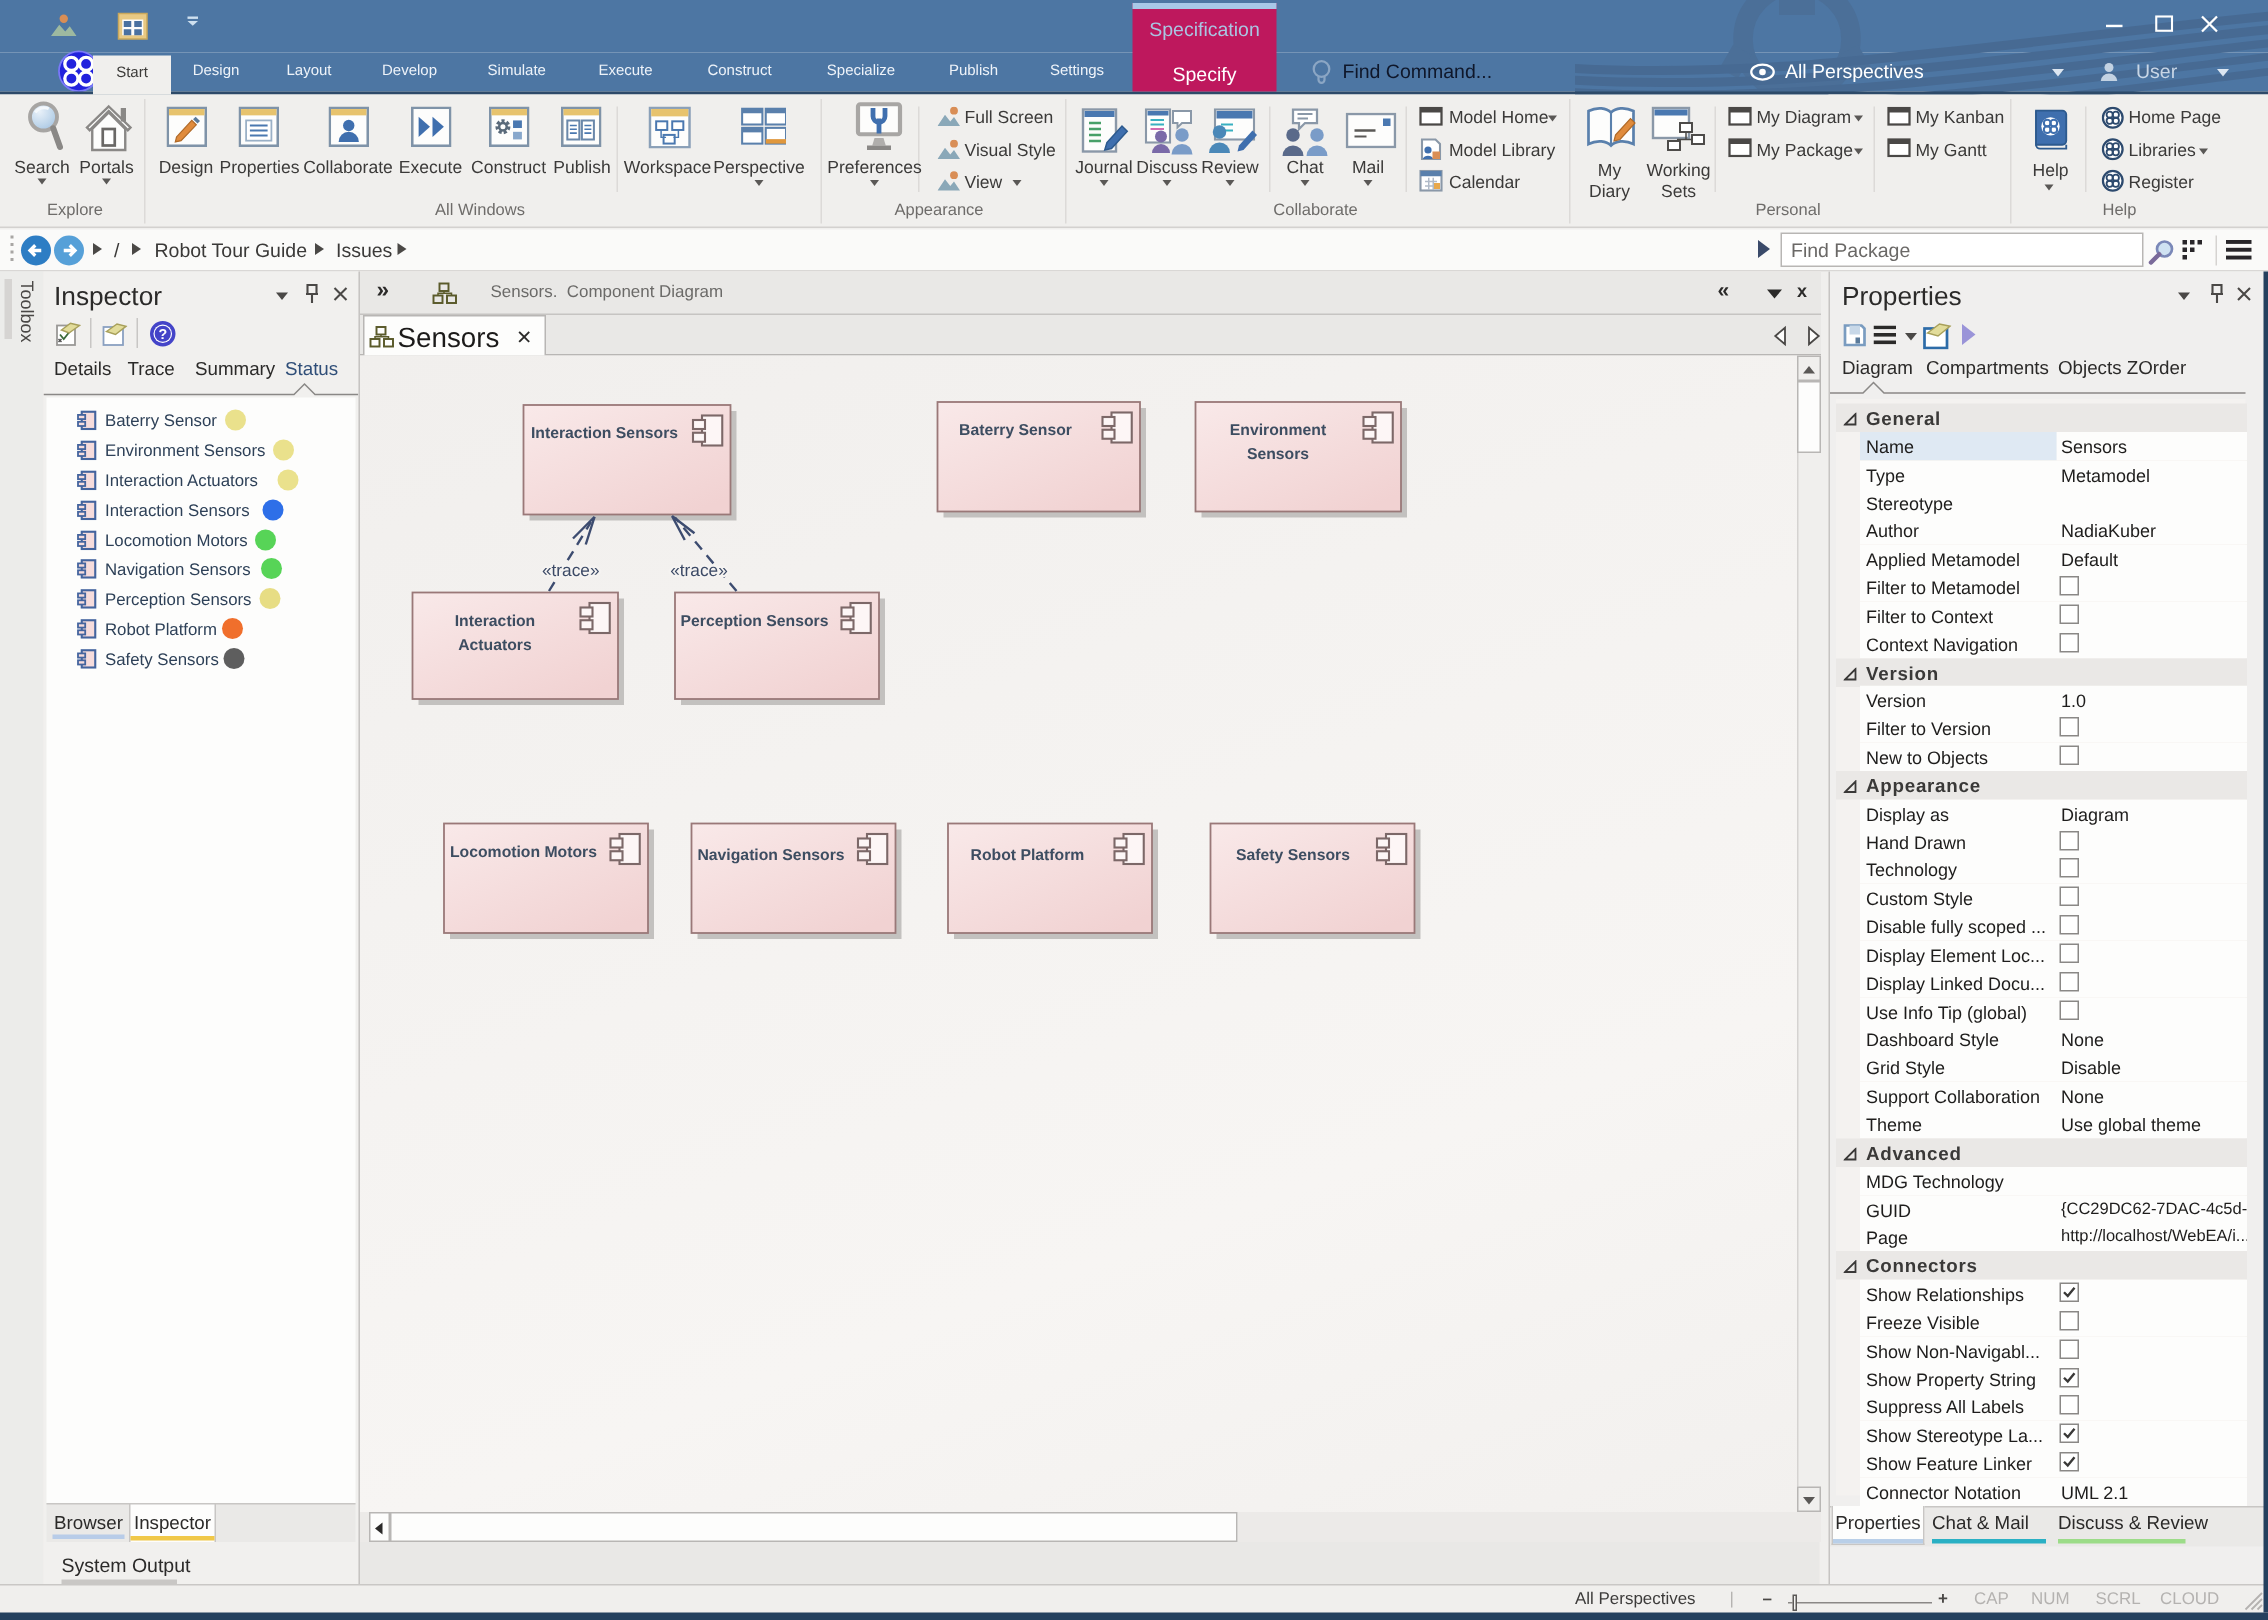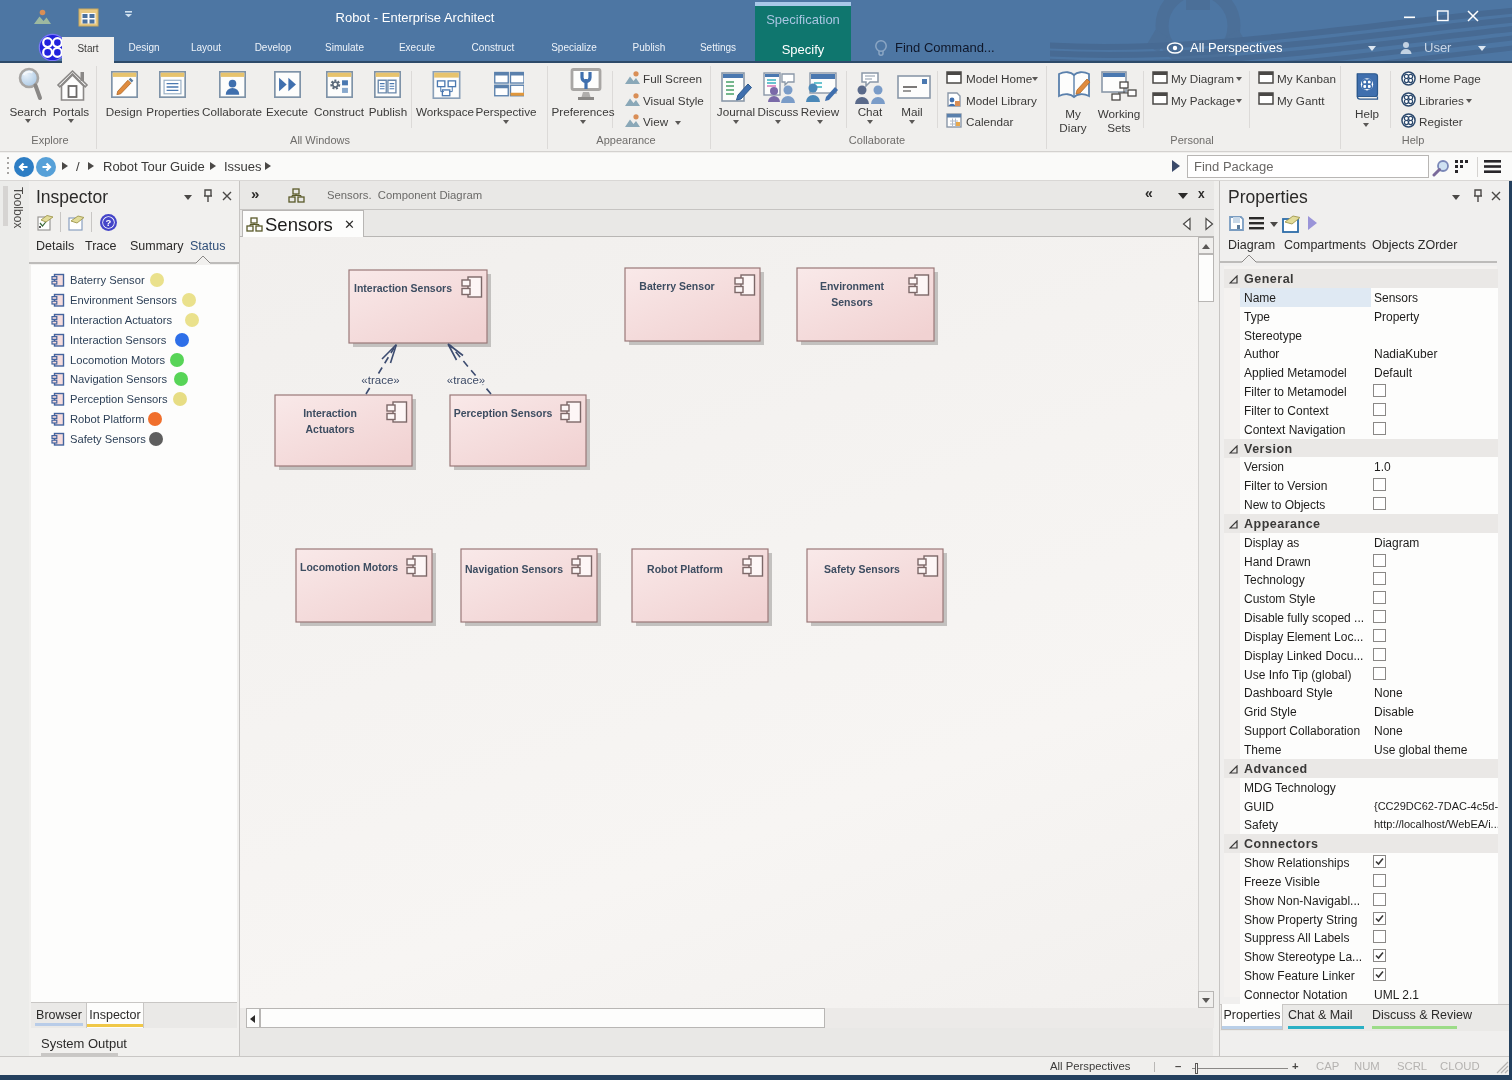--- a/index.html
+++ b/index.html
@@ -4,21 +4,21 @@
   * { margin:0; padding:0; box-sizing:border-box; }
   html,body { width:1512px; height:1080px; overflow:hidden; }
   body { font-family:"Liberation Sans", sans-serif; position:relative; background:#f0efed; }
   .abs { position:absolute; }
   
   #titlebar { left:0; top:0; width:1512px; height:35px; background:#4d76a3; }
   #tabrow { left:0; top:35px; width:1512px; height:26px; background:#4d76a3; }
   #darkline { left:0; top:61px; width:1512px; height:2px; background:#2d4a69; }
   .ttab { position:absolute; top:0; height:26px; z-index:2; line-height:26px; color:#eef3f9; font-size:10px; text-align:center; }
   #starttab { background:#f0efed; color:#3c3b39; }
-  #spectab { position:absolute; left:755px; top:2px; width:96px; height:59px; background:#0f766e; }
+  #spectab { position:absolute; left:755px; top:2px; width:96px; height:59px; background:#be185d; }
   #spectab .topband { position:absolute; left:0; top:0; width:100%; height:4px; background:#a8c8e8; }
   #spectab .l1 { position:absolute; width:100%; top:10px; text-align:center; color:#a9c5e2; font-size:13px; }
   #spectab .l2 { position:absolute; width:100%; top:40px; text-align:center; color:#ffffff; font-size:13px; }
   
   #ribbon { left:0; top:63px; width:1512px; height:89px; background:#f0efed; border-bottom:1px solid #d3d1cf; }
   .glabel { position:absolute; top:71px; font-size:11px; color:#6e6c6a; transform:translateX(-50%); }
   .gsep { position:absolute; top:3px; height:83px; width:1px; background:#dcdad8; }
   .rlabel { position:absolute; font-size:11.7px; color:#3b3a39; white-space:nowrap; transform:translateX(-50%); }
   .abs > .caret { display:block; } .caret { display:inline-block; width:0; height:0; border-left:3.5px solid transparent; border-right:3.5px solid transparent; border-top:4px solid #5a5856; vertical-align:middle; }
   .rowitem { position:absolute; font-size:11.7px; color:#3b3a39; white-space:nowrap; }
@@ -49,21 +49,20 @@
     <path d="M1,16 L6.5,8.5 L10.5,13 L13.5,9.5 L18,16 Z" fill="#9db9a0"></path>
     <rect x="46" y="1" width="19" height="17" fill="#e8c983" stroke="#c9a85c" stroke-width="1"></rect>
     <rect x="48.5" y="5" width="14" height="10.5" fill="#fdfdfb"></rect>
     <rect x="49.5" y="6" width="5" height="4" fill="#4a71a0"></rect>
     <rect x="56.5" y="6" width="5" height="4" fill="#4a71a0"></rect>
     <rect x="49.5" y="11.5" width="5" height="4" fill="#4a71a0"></rect>
     <rect x="56.5" y="11.5" width="5" height="4" fill="#4a71a0"></rect>
     <path d="M92,6 h7 l-3.5,3.2 Z" fill="#cfe0ef"></path>
     <rect x="92" y="3" width="7" height="1.6" fill="#cfe0ef"></rect>
   </svg>
-  <div class="abs" style="left:0;top:0;width:830px;height:35px;line-height:35px;text-align:center;color:#ffffff;font-size:13px;">Robot - Enterprise Architect</div>
 
 </div>
 <div class="abs" id="tabrow">
   <svg class="abs" style="left:1050px;top:-35px" width="462" height="96" viewBox="0 0 462 96">
     <circle cx="148" cy="26" r="36" fill="none" stroke="#4b6f98" stroke-width="13"></circle>
     <rect x="100" y="32" width="14" height="18" fill="#4b6f98" transform="rotate(30 107 41)"></rect>
     <rect x="180" y="32" width="14" height="18" fill="#4b6f98" transform="rotate(-30 187 41)"></rect>
     <rect x="136" y="-2" width="24" height="12" fill="#4b6f98"></rect>
     <g fill="none" stroke="#476a93">
       <path d="M-10,45 C 140,55 300,26 470,10" stroke-width="6"></path>
@@ -744,21 +743,21 @@
     </div>
   <div class="prow" style="top:107px">
       <span style="position:absolute;left:143px;top:0;width:134px;height:19px;background:#fdfdfc;"></span>
       <span style="position:absolute;left:12px;top:0;width:131px;height:19px;background:#dfe9f3;"></span>
       <span class="lab">Name</span>
       <span class="val">Sensors</span>
     </div>
   <div class="prow" style="top:126px">
       <span style="position:absolute;left:12px;top:0;width:265px;height:19px;background:#fdfdfc;"></span>
       <span class="lab">Type</span>
-      <span class="val">Property</span>
+      <span class="val">Metamodel</span>
     </div>
   <div class="prow" style="top:145px">
       <span style="position:absolute;left:12px;top:0;width:265px;height:19px;background:#fdfdfc;"></span>
       <span class="lab">Stereotype</span>
       <span class="val"></span>
     </div>
   <div class="prow" style="top:163px">
       <span style="position:absolute;left:12px;top:0;width:265px;height:19px;background:#fdfdfc;"></span>
       <span class="lab">Author</span>
       <span class="val">NadiaKuber</span>
@@ -881,21 +880,21 @@
       <span class="lab">MDG Technology</span>
       <span class="val"></span>
     </div>
   <div class="prow" style="top:616px">
       <span style="position:absolute;left:12px;top:0;width:265px;height:19px;background:#fdfdfc;"></span>
       <span class="lab">GUID</span>
       <span class="val" style="font-size:11px">{CC29DC62-7DAC-4c5d-...</span>
     </div>
   <div class="prow" style="top:634px">
       <span style="position:absolute;left:12px;top:0;width:265px;height:19px;background:#fdfdfc;"></span>
-      <span class="lab">Safety</span>
+      <span class="lab">Page</span>
       <span class="val" style="font-size:11px">http://localhost/WebEA/i...</span>
     </div>
   <div class="psec" style="top:653px">
       <svg style="position:absolute;left:5px;top:6px" width="9" height="9" viewBox="0 0 9 9">
         <path d="M8,1 L8,8 L1,8 Z" fill="none" stroke="#3a3938" stroke-width="1.2"></path>
       </svg>
       <span class="lab">Connectors</span>
     </div>
   <div class="prow" style="top:672px">
       <span style="position:absolute;left:12px;top:0;width:265px;height:19px;background:#fdfdfc;"></span>

